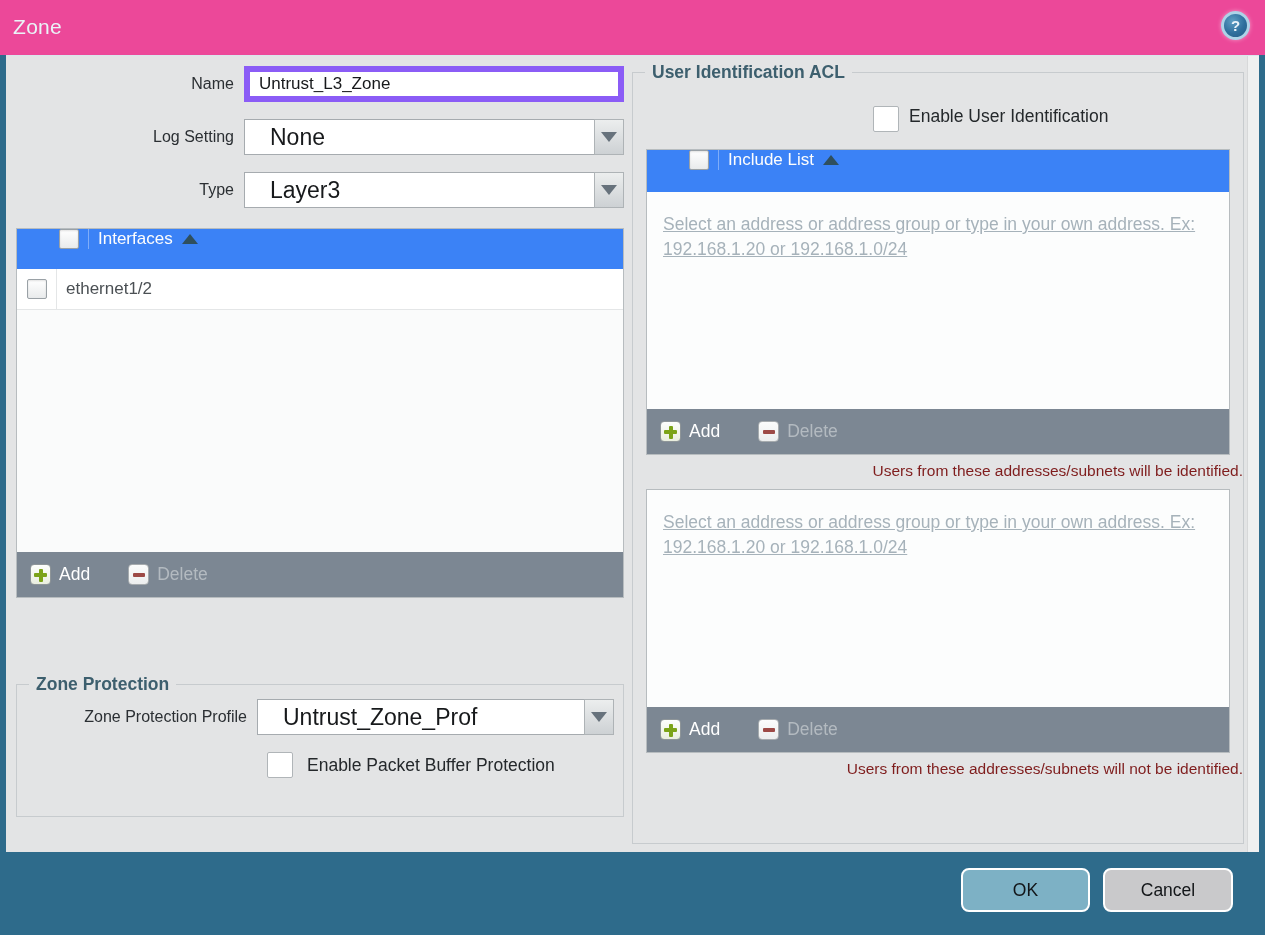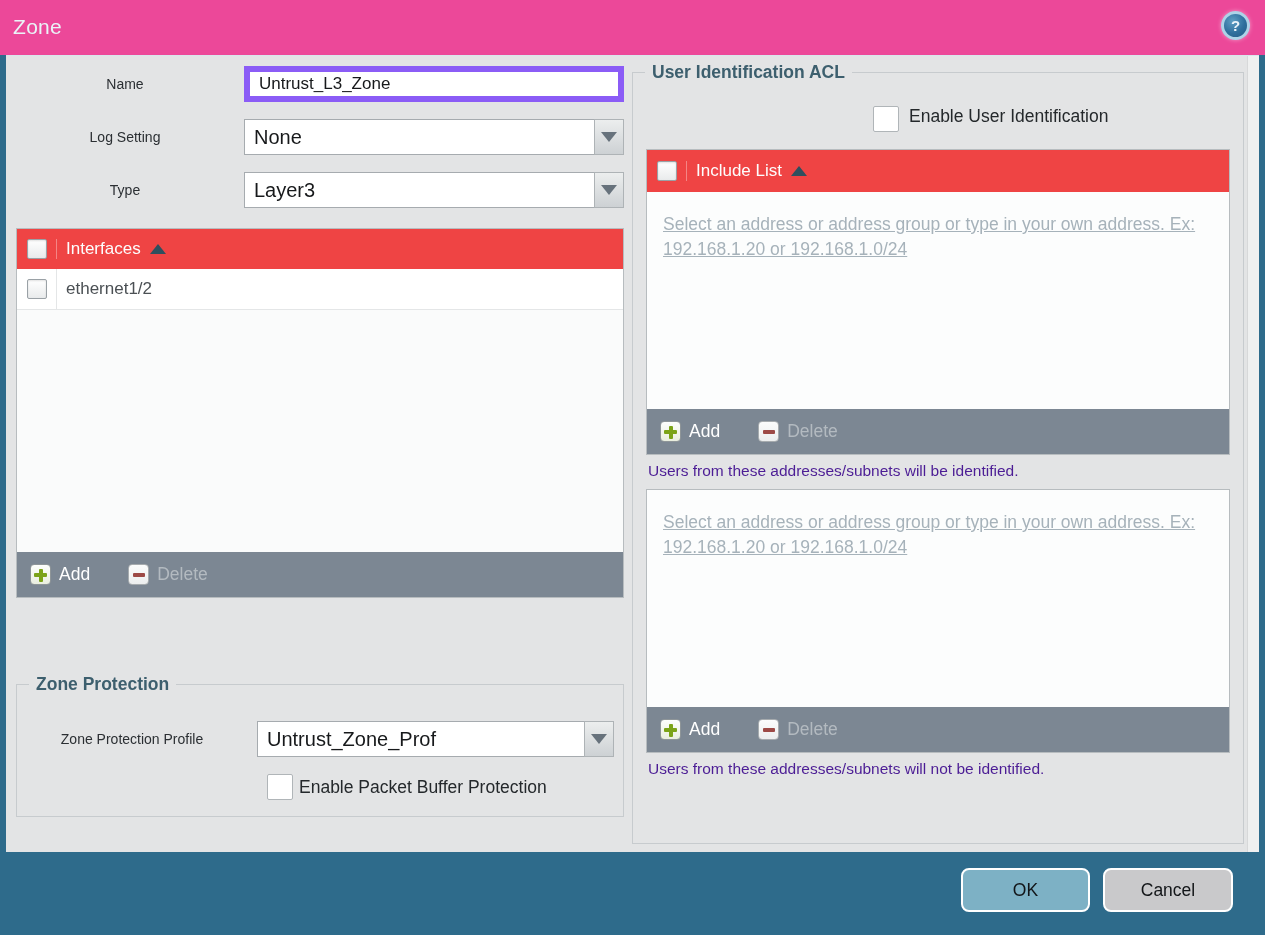--- a/index.html
+++ b/index.html
@@ -33,31 +33,31 @@
     background:#e3e4e5; border-top:1px solid #d9e6ec;
   }
   .scroll-gutter {
     position:absolute; right:0; top:0; width:12px; height:100%;
     background:#eff0f0; border-left:1px solid #d7d8d9;
   }
 
   
   .form-row { display:flex; align-items:center; margin-bottom:17px; }
   .form-label {
-    width:228px; text-align:center; padding-right:10px;
-    font-size:14px; color:#2b2f33;
+    width:228px; text-align:right; padding-right:10px;
+    font-size:16px; color:#2b2f33;
   }
   .text-input {
     width:380px; height:36px; border:6px solid #8b5cf6; background:#fff;
     font-family:inherit; font-size:17px; color:#17191b; padding:0 9px;
   }
   .combo { display:flex; width:380px; height:36px; }
   .combo-value {
     flex:1; background:#fff; border:1px solid #a6abaf; border-right:none;
-    font-size:20px; color:#17191b; display:flex; align-items:center; padding:0 9px;
+    font-size:23px; color:#17191b; display:flex; align-items:center; padding:0 25px;
   }
   .combo-btn {
     width:30px; background:linear-gradient(#eceeee,#cdd1d4);
     border:1px solid #aeb3b6; display:flex; align-items:center; justify-content:center;
     cursor:pointer;
   }
   .tri-down { width:0; height:0; border-left:8px solid transparent; border-right:8px solid transparent; border-top:10px solid #67727c; }
   .tri-up   { width:0; height:0; border-left:8px solid transparent; border-right:8px solid transparent; border-bottom:10px solid #2f4f5e; margin-left:9px; }
 
   .checkbox {
@@ -66,21 +66,21 @@
     box-shadow:inset 0 1px 2px rgba(0,0,0,.12); cursor:pointer; flex:none;
   }
   .checkbox.big {
     width:26px; height:26px; background:#fff; border:1px solid #b0b5b8;
     box-shadow:none; border-radius:2px;
   }
 
   
   .panel-table { border:1px solid #b7bcbf; background:#fafbfb; }
   .pt-header {
-    height:40px; background:#ef4444; display:flex; align-items:center;
+    height:40px; background:#3b82f6; display:flex; align-items:flex-start;padding-left:32px;
   }
   .pt-check-cell {
     width:40px; display:flex; align-items:center; justify-content:center;
     border-right:1px solid rgba(255,255,255,.35); flex:none;
   }
   .pt-title {
     display:flex; align-items:center; padding-left:9px;
     color:#fdfdfd; font-size:17px; cursor:pointer;
   }
   .pt-row {
@@ -112,36 +112,36 @@
   .interfaces-table { margin-top:20px; }
   .interfaces-empty { height:242px; }
 
   .zp-fieldset {
     position:absolute; left:10px; top:618px; width:608px; height:143px;
     border:1px solid #c7cbce; padding-top:2px;
   }
   legend.fs-legend {
     margin-left:12px; padding:0 7px; font-size:17.5px; font-weight:bold; color:#3d5f6e;
   }
-  .zp-row { display:flex; align-items:center; margin-top:24px; }
+  .zp-row { display:flex; align-items:center; margin-top:2px; }
   .zp-row .form-label { width:240px; }
   .zp-row .combo { width:357px; }
-  .zp-check-row { display:flex; align-items:center; gap:6px; margin:17px 0 0 250px; }
+  .zp-check-row { display:flex; align-items:center; gap:14px; margin:17px 0 0 250px; }
   .check-label { font-size:17.5px; color:#24282b; }
 
   
   .ui-fieldset {
     position:absolute; left:626px; top:6px; width:612px; height:782px;
     border:1px solid #c7cbce;
   }
   .enable-row { display:flex; align-items:flex-start; gap:10px; margin:23px 0 0 240px; }
   .acl-table { margin:17px 13px 0 13px; }
   .acl-table .pt-header { height:42px; }
   .acl-body { height:217px;text-decoration:underline; }
-  .acl-caption { margin:7px 0 9px 15px; font-size:15.5px; color:#4c1d95; }
+  .acl-caption { margin:7px 0 9px 15px; font-size:15.5px; color:#7f1d1d;text-align:right; }
 
   
   .btn {
     position:absolute; top:868px; height:44px; border-radius:8px;
     border:2px solid #ffffff; font-family:inherit; font-size:17.5px; color:#121518;
     display:flex; align-items:center; justify-content:center; cursor:pointer;
   }
   .btn-ok { left:961px; width:129px; background:#7db1c5; }
   .btn-cancel { left:1103px; width:130px; background:#c9c9cb; }
 </style>

